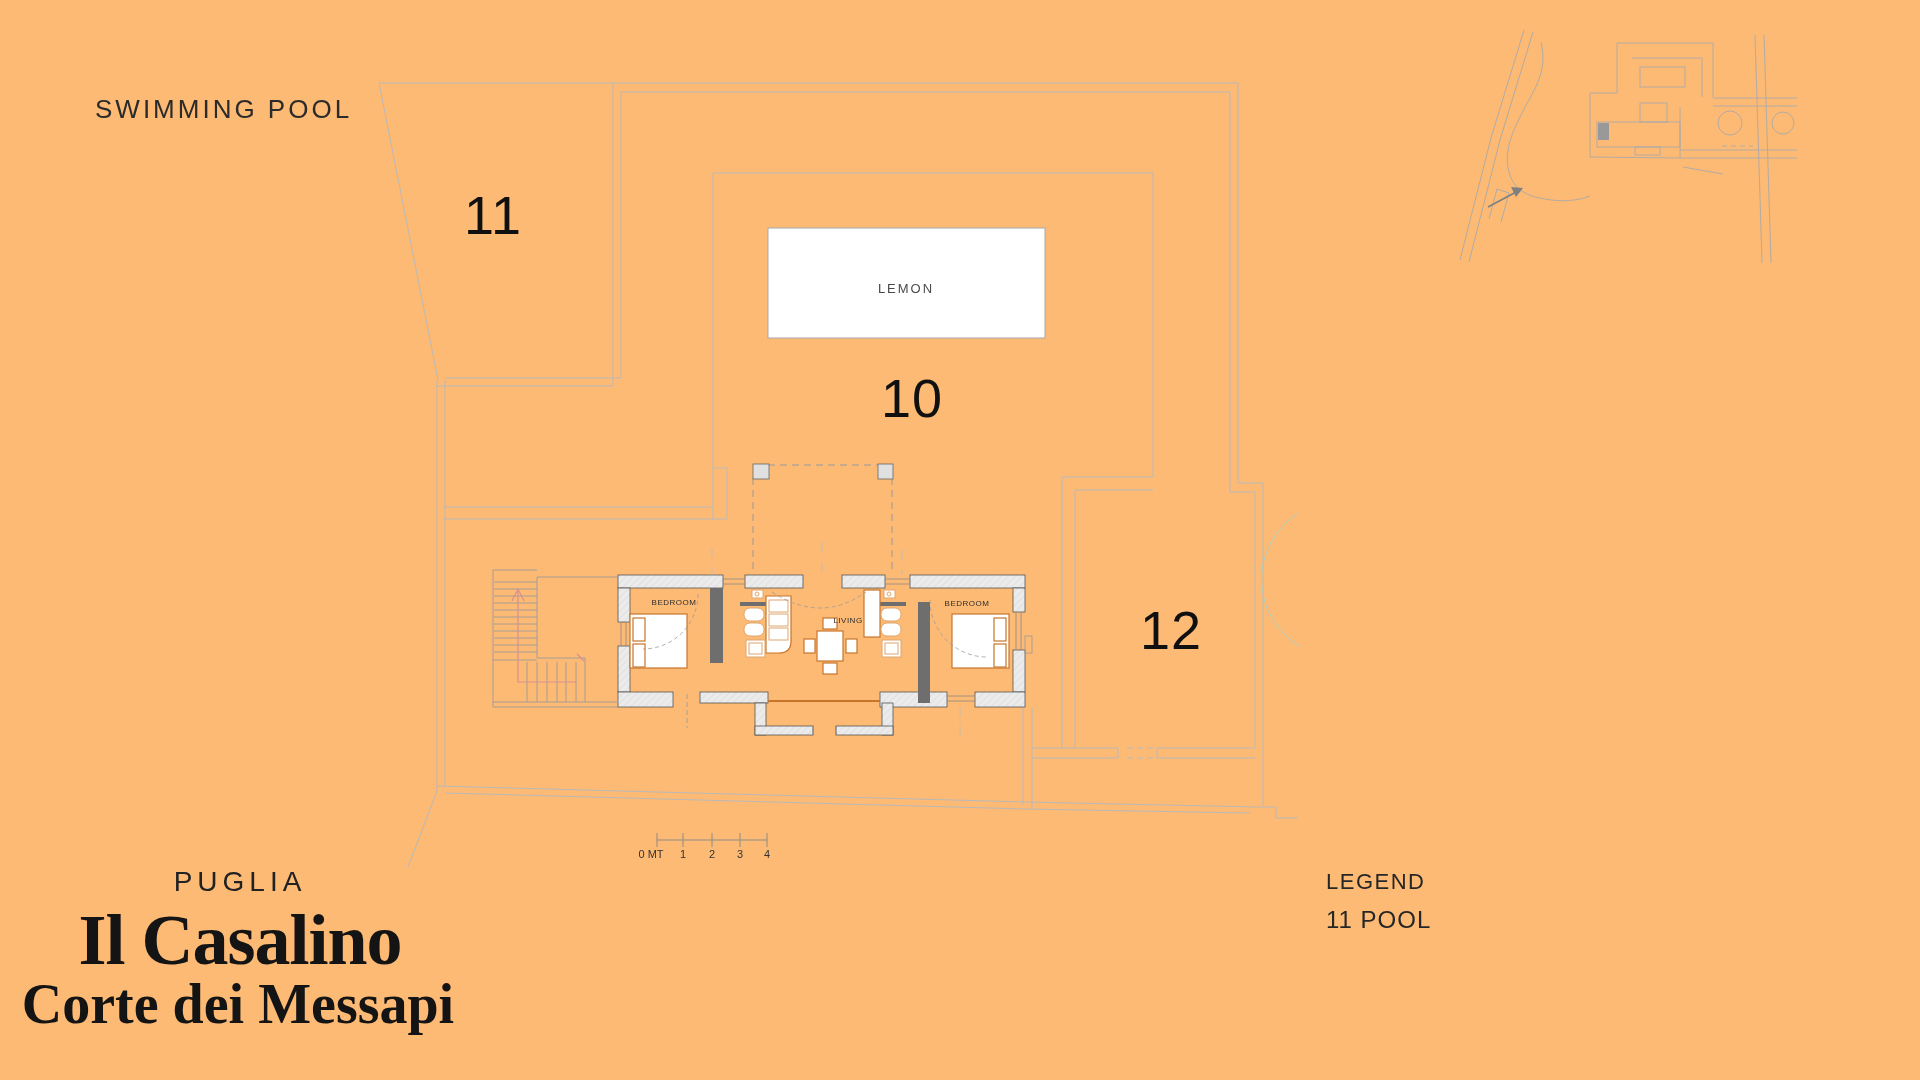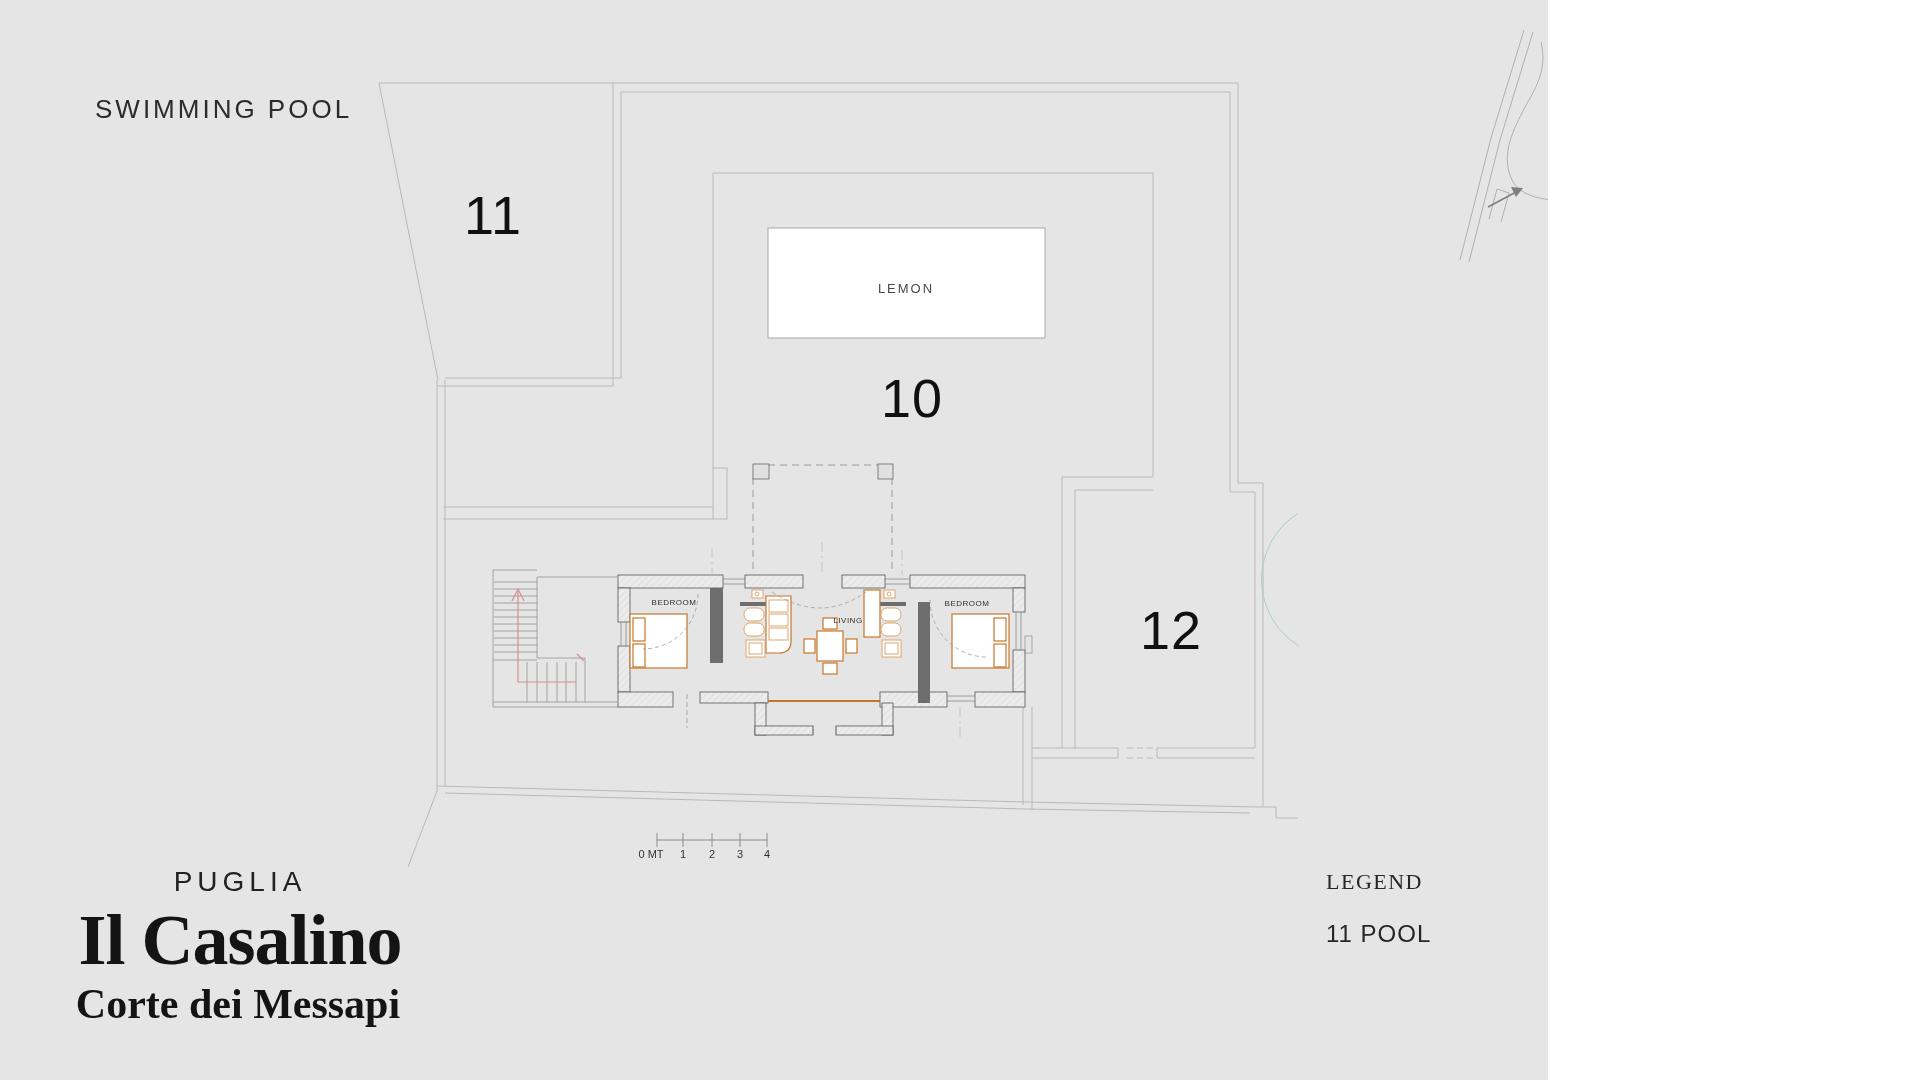--- a/index.html
+++ b/index.html
@@ -1,30 +1,30 @@
 <!DOCTYPE html>
 <html><head>
 <meta charset="utf-8">
 <style>
   html,body{margin:0;padding:0;background:#fff;}
-  #page{position:relative;width:1548px;height:1080px;background:#e5e5e5;overflow:hidden;
+  #page{position:relative;width:1920px;height:1080px;background:#fdba74;overflow:hidden;
         font-family:"Liberation Sans",sans-serif;}
   .abs{position:absolute;}
   svg{position:absolute;left:0;top:0;}
   .ctr{transform:translate(-50%,-50%);white-space:nowrap;}
   .area-num{font-size:54px;font-weight:500;color:#101010;letter-spacing:1px;}
   .corner-label{font-size:26px;letter-spacing:3px;color:#2b2b2b;}
   .pool-label{font-size:13px;letter-spacing:2px;color:#4a4a4a;}
   .micro-label{font-size:8px;letter-spacing:0.5px;color:#2d2d2d;}
   .scale-num{font-size:11px;color:#333;}
   .tb-region{font-size:28px;letter-spacing:5px;color:#222;}
   .tb-title{font-family:"Liberation Serif",serif;font-weight:700;font-size:72px;color:#141414;letter-spacing:-1px;}
-  .tb-sub{font-family:"Liberation Serif",serif;font-weight:700;font-size:42px;color:#141414;text-align:right;}
+  .tb-sub{font-family:"Liberation Serif",serif;font-weight:700;font-size:56px;color:#141414;text-align:right;}
   .legend{color:#262626;}
-  .legend .lg-title{font-size:22px;letter-spacing:1.5px;margin-bottom:24px;font-family:Liberation Serif, serif;}
+  .legend .lg-title{font-size:22px;letter-spacing:1.5px;margin-bottom:10px;}
   .legend .lg-row{font-size:24px;letter-spacing:1px;line-height:30px;}
 </style>
 </head>
 <body>
 
 <div id="page">
 
   <svg width="1920" height="1080" viewBox="0 0 1920 1080">
     <defs>
       <pattern id="hatch" width="5" height="5" patternUnits="userSpaceOnUse" patternTransform="rotate(45)">

